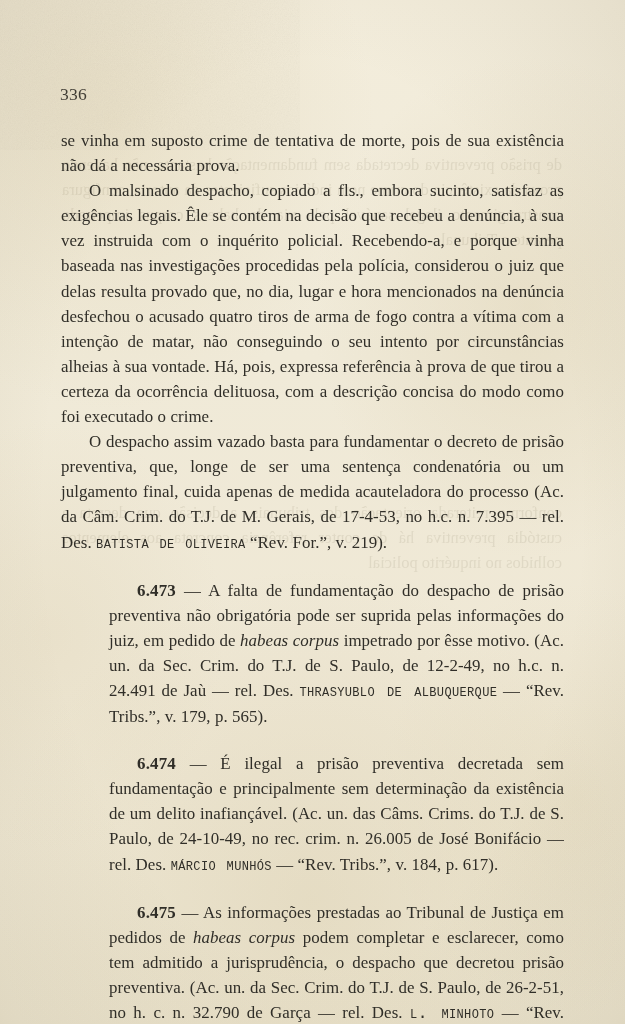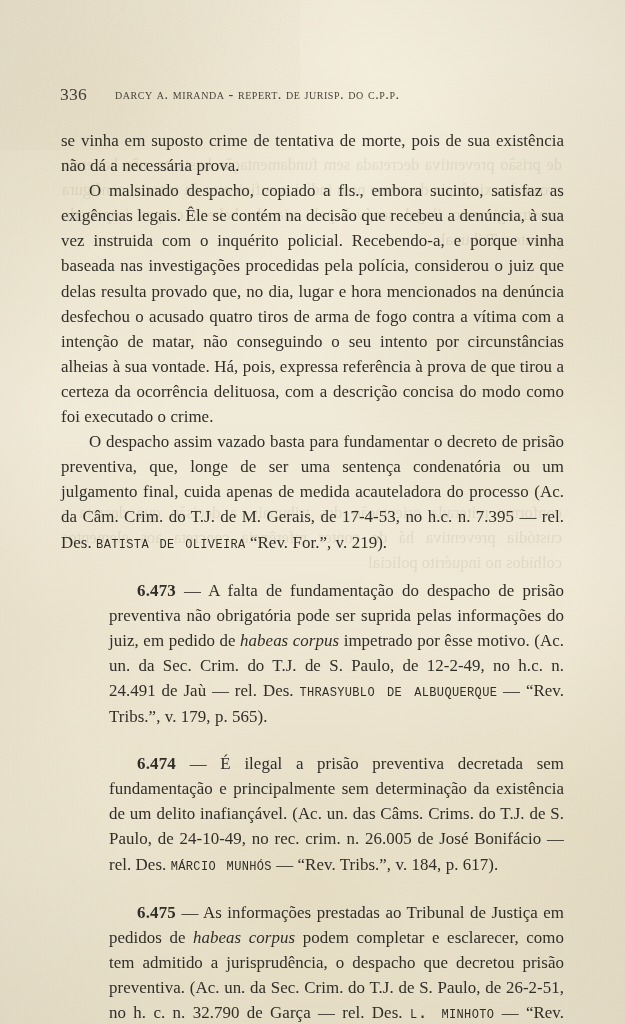--- a/index.html
+++ b/index.html
@@ -151,21 +151,20 @@
   <span>de prisão preventiva decretada sem fundamentação bastante, não havendo prova da existência do crime nem indícios suficientes da autoria, configura constrangimento ilegal sanável pela via do habeas corpus impetrado perante o Tribunal</span>
 </div>
 <div class="showthrough" style="top:500px;">
   <span>conforme reiterada orientação dos tribunais, a decisão que decreta a custódia preventiva há de conter referência concreta aos elementos colhidos no inquérito policial</span>
 </div>
 
 <div id="page">
 
   <div class="running-head">
     <span class="folio">336</span>
-    <span class="head-title">Darcy A. Miranda - Repert. de Jurisp. do C.P.P.</span>
   </div>
 
   <div class="body-block">
 
     <p class="para flush">se vinha em suposto crime de tentativa de morte, pois de sua existência não dá a necessária prova.</p>
 
     <p class="para indent">O malsinado despacho, copiado a fls., embora sucinto, satisfaz as exigências legais. Êle se contém na decisão que recebeu a denúncia, à sua vez instruida com o inquérito policial. Recebendo-a, e porque vinha baseada nas investigações procedidas pela polícia, considerou o juiz que delas resulta provado que, no dia, lugar e hora mencionados na denúncia desfechou o acusado quatro tiros de arma de fogo contra a vítima com a intenção de matar, não conseguindo o seu intento por circunstâncias alheias à sua vontade. Há, pois, expressa referência à prova de que tirou a certeza da ocorrência delituosa, com a descrição concisa do modo como foi executado o crime.</p>
 
     <p class="para indent"><span>O despacho assim vazado basta para fundamentar o decreto de prisão preventiva, que, longe de ser uma sentença condenatória ou um julgamento final, cuida apenas de medida acauteladora do processo  (Ac. da Câm. Crim. do T.J. de M. Gerais, de 17-4-53, no h.c. n. 7.395 — rel. Des. </span><span class="sc">Batista de Oliveira</span><span> “Rev. For.”, v. 219).</span></p>
 

